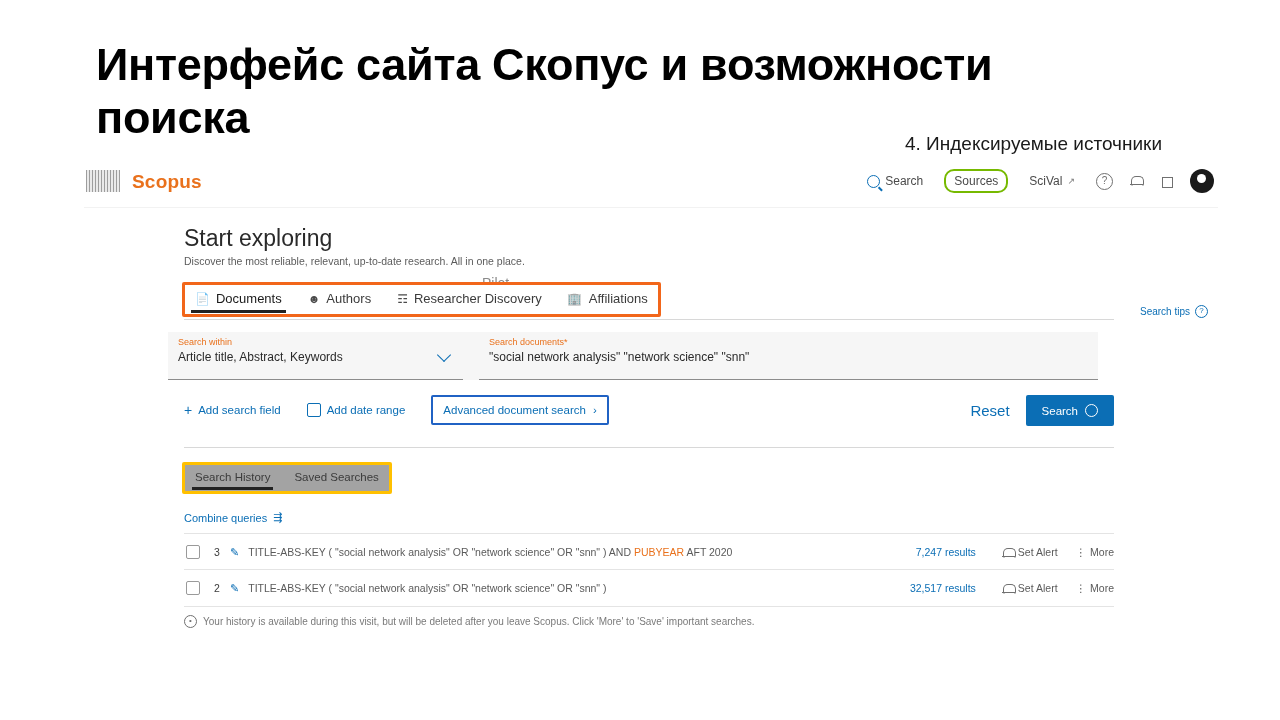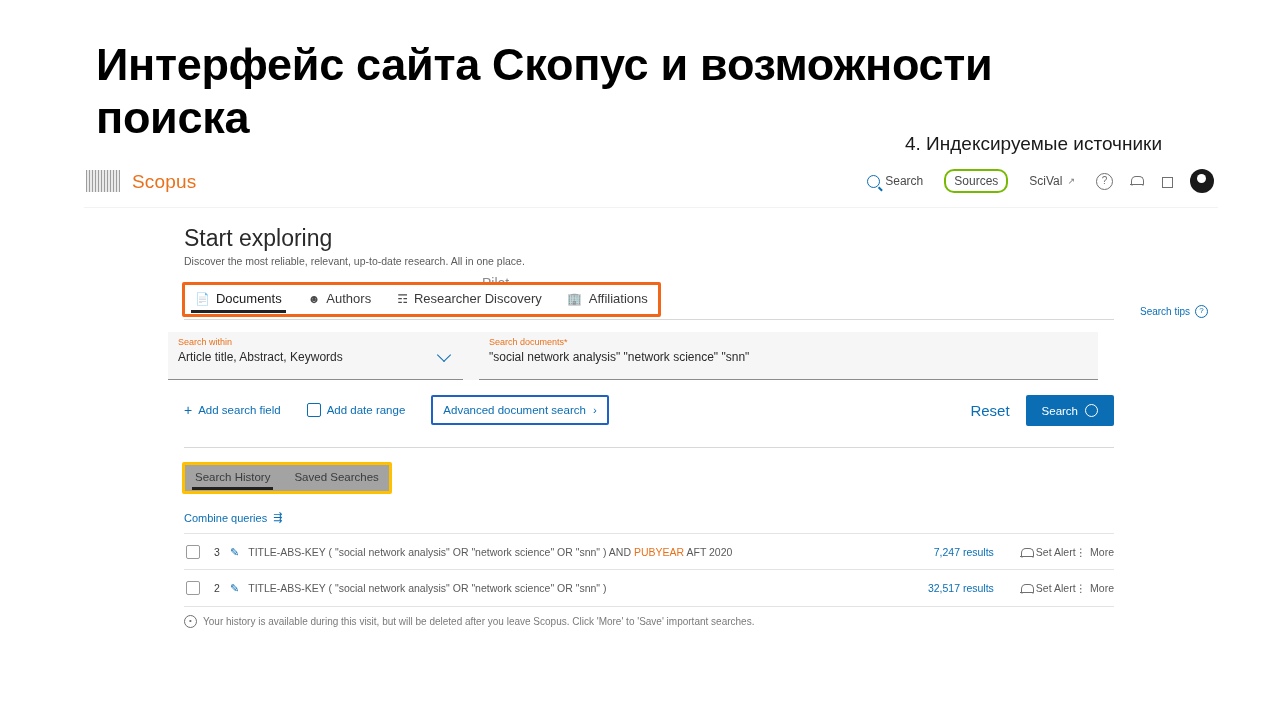--- a/index.html
+++ b/index.html
@@ -60,21 +60,21 @@
     width: 34px; height: 22px;
     background:
       repeating-linear-gradient(90deg, #8c8c8c 0px, #8c8c8c 1px, #e6e6e6 1px, #e6e6e6 3px);
     opacity: .85;
   }
   .sc-logo-text {
     position: absolute;
     left: 48px; top: 8px;
     font-size: 19px;
     color: #e9711c;
-    font-weight: normal;
+    font-weight: bold;
     letter-spacing: .2px;
   }
   .sc-nav {
     position: absolute;
     right: 4px; top: 6px;
     display: flex;
     align-items: center;
     gap: 17px;
     font-size: 12px;
     color: #4a4a4a;
@@ -423,20 +423,21 @@
   }
   .sc-query { flex: 1; white-space: nowrap; overflow: hidden; }
   .sc-query .hl { color: #e9711c; }
   .sc-results {
     color: #0b6eb5;
     margin-right: 26px;
     white-space: nowrap;
   }
   .sc-alert {
     color: #5a5a5a;
+    margin-right: 18px;
     display: flex;
     align-items: center;
     gap: 5px;
     white-space: nowrap;
   }
   .sc-more {
     color: #5a5a5a;
     display: flex;
     align-items: center;
     gap: 4px;

